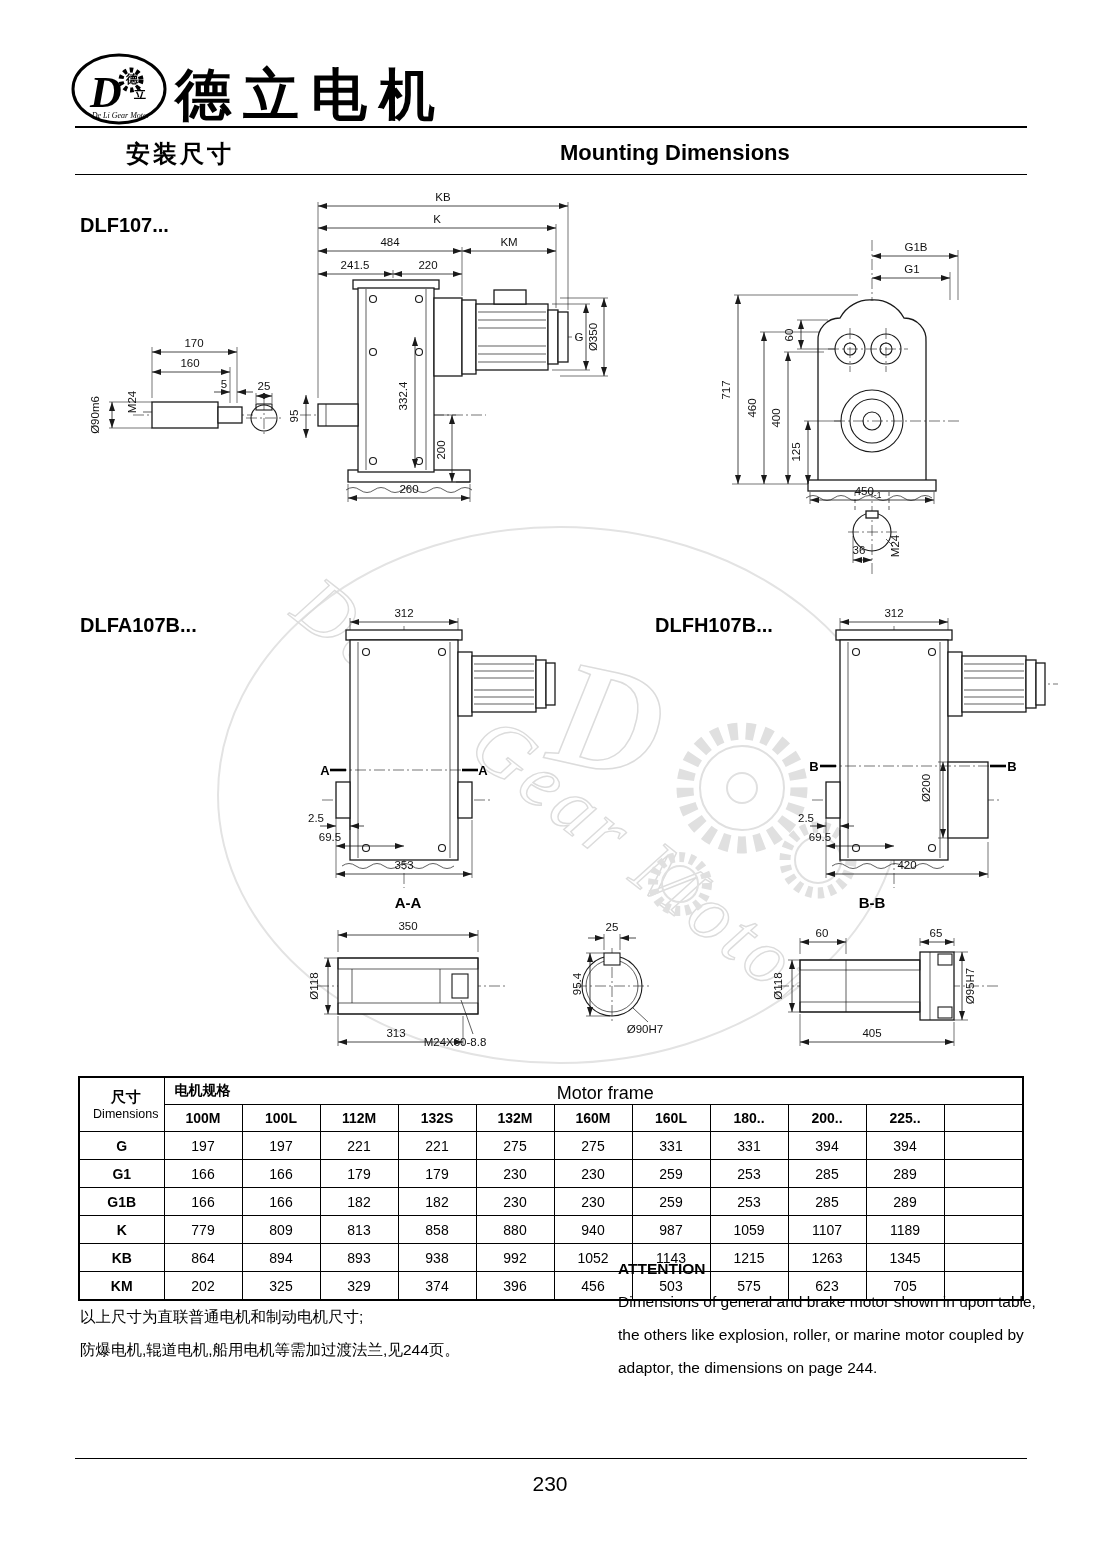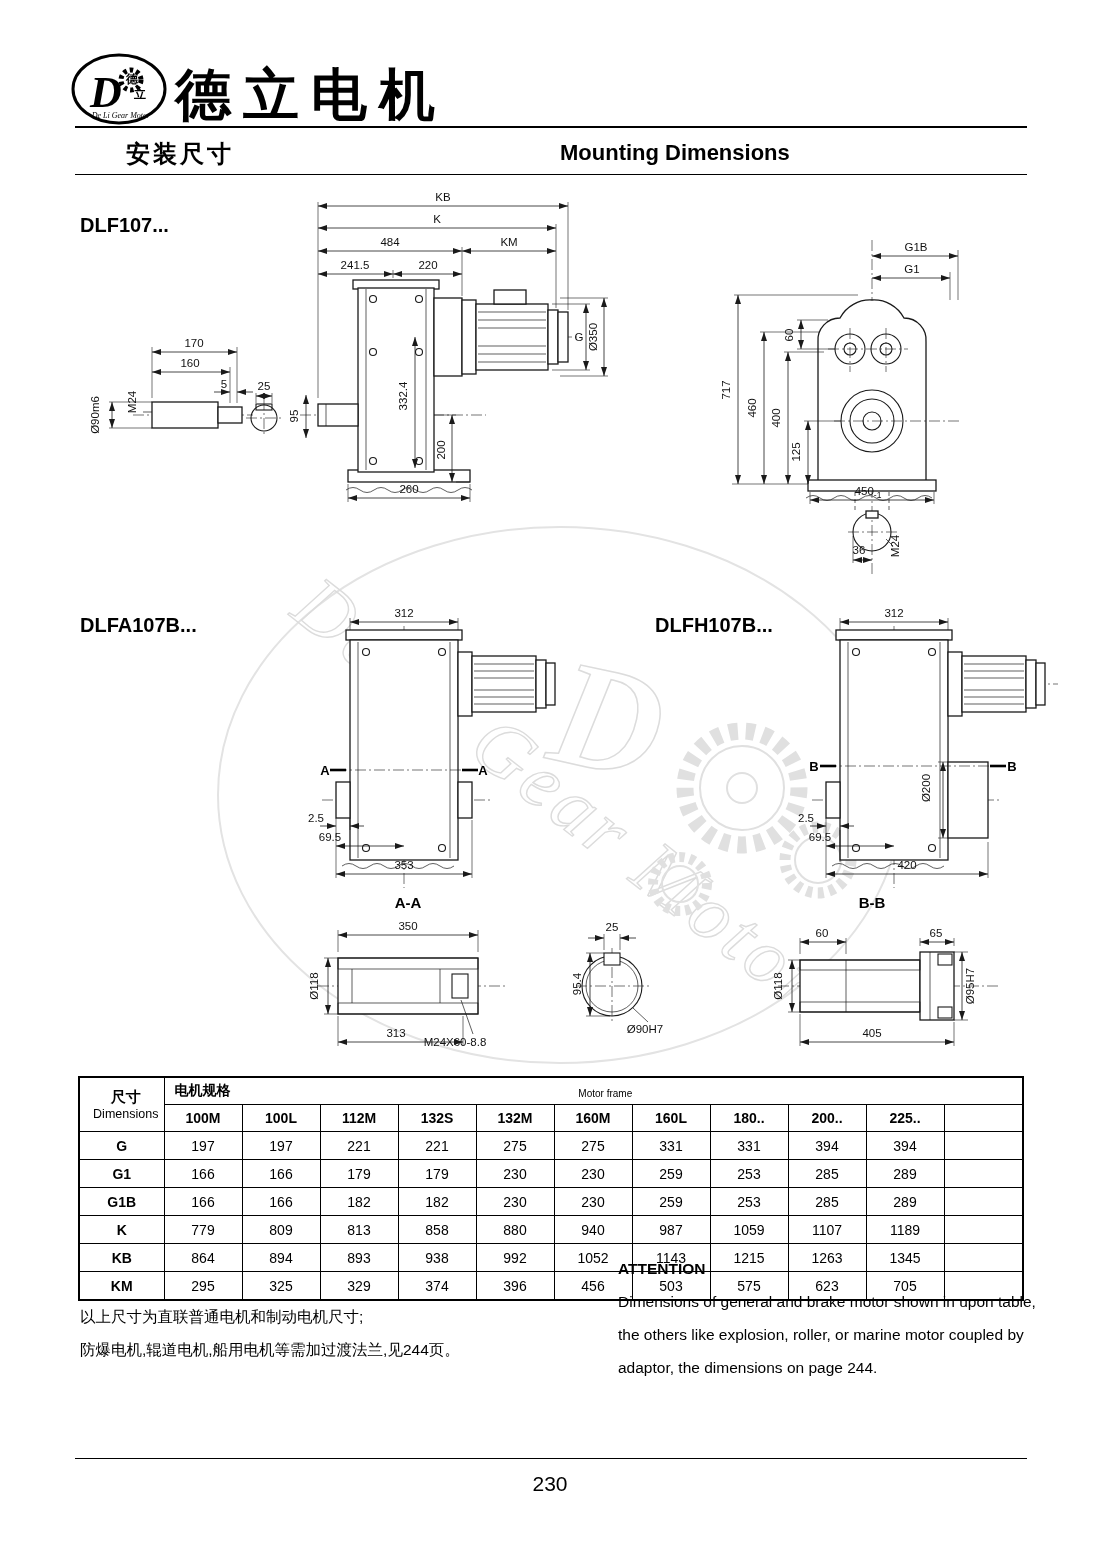--- a/index.html
+++ b/index.html
@@ -29,21 +29,21 @@
   text.st{font:bold 15px "Liberation Sans",sans-serif;fill:#000;text-anchor:middle;}
   
   .tablewrap{left:78px;top:1076px;width:946px;z-index:2;}
   table{border-collapse:collapse;width:100%;table-layout:fixed;background:#fff0;}
   td{border:1px solid #000;text-align:center;font-size:14px;padding:0;height:27px;}
   table{border:2px solid #000;}
   .c-dim{font-weight:bold;font-size:15px;padding-left:8px;}
   .c-dim .small{font-weight:normal;font-size:12.5px;}
   .c-frame{height:26px;position:relative;}
   .c-frame .zh{position:absolute;left:10px;top:4px;font-weight:bold;font-size:14px;}
-  .c-frame .en{display:block;padding-top:4px;font-size:10px;margin-left:24px;}
+  .c-frame .en{display:block;padding-top:4px;font-size:18px;margin-left:24px;}
   .colhead{font-weight:bold;height:26px;}
   .rowlabel{font-weight:bold;}
   
   .notes-zh{left:80px;top:1300px;font-size:15.5px;line-height:33px;}
   .notes-en{left:618px;top:1252px;font-size:15.5px;line-height:33px;}
   .notes-title{font-weight:bold;}
   
   .pageno{left:0;top:1472px;width:1100px;text-align:center;font-size:21px;}
 </style>
 </head>
@@ -539,21 +539,21 @@
           <td>992</td>
           <td>1052</td>
           <td>1143</td>
           <td>1215</td>
           <td>1263</td>
           <td>1345</td>
           <td></td>
         </tr>
         <tr>
           <td class="rowlabel">KM</td>
-          <td>295</td>
+          <td>202</td>
           <td>325</td>
           <td>329</td>
           <td>374</td>
           <td>396</td>
           <td>456</td>
           <td>503</td>
           <td>575</td>
           <td>623</td>
           <td>705</td>
           <td></td>

